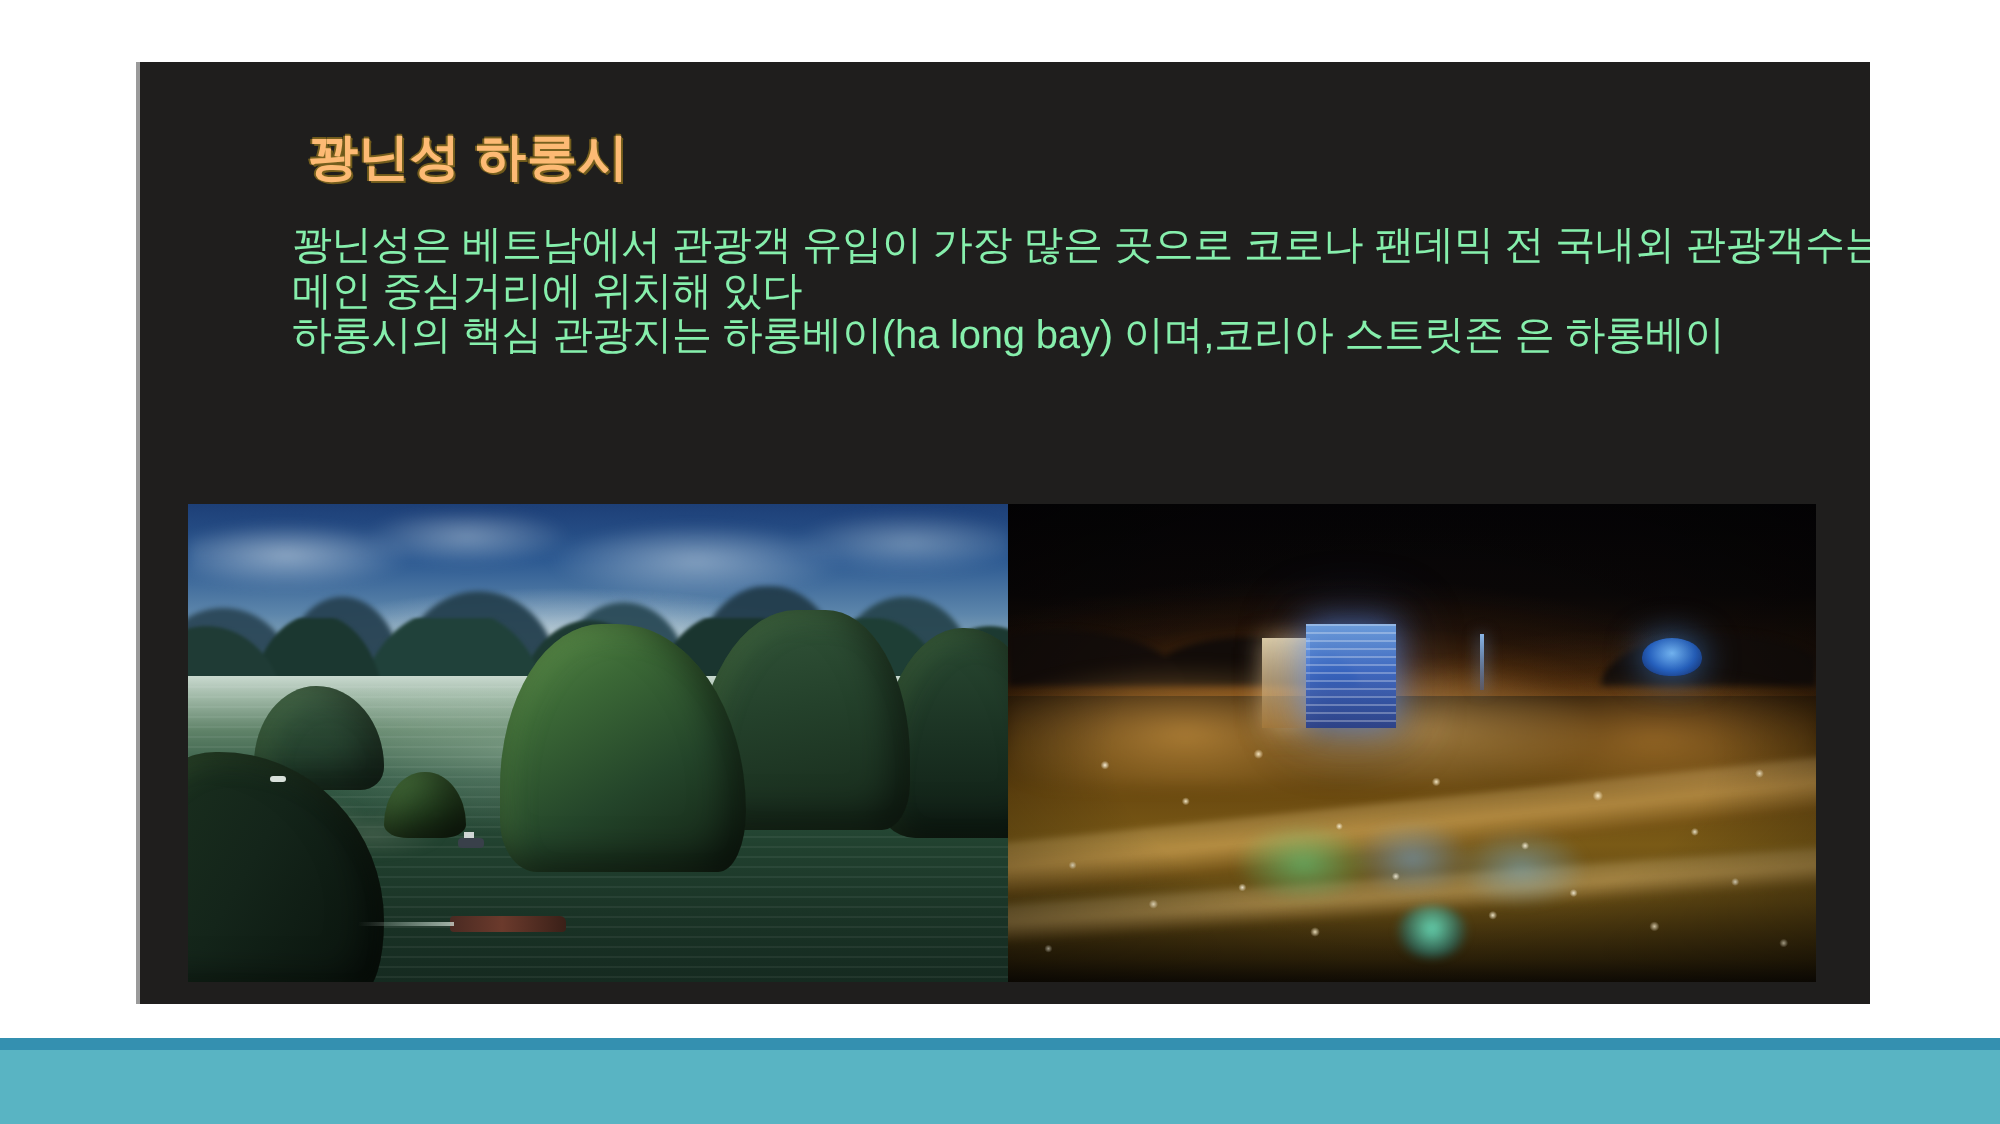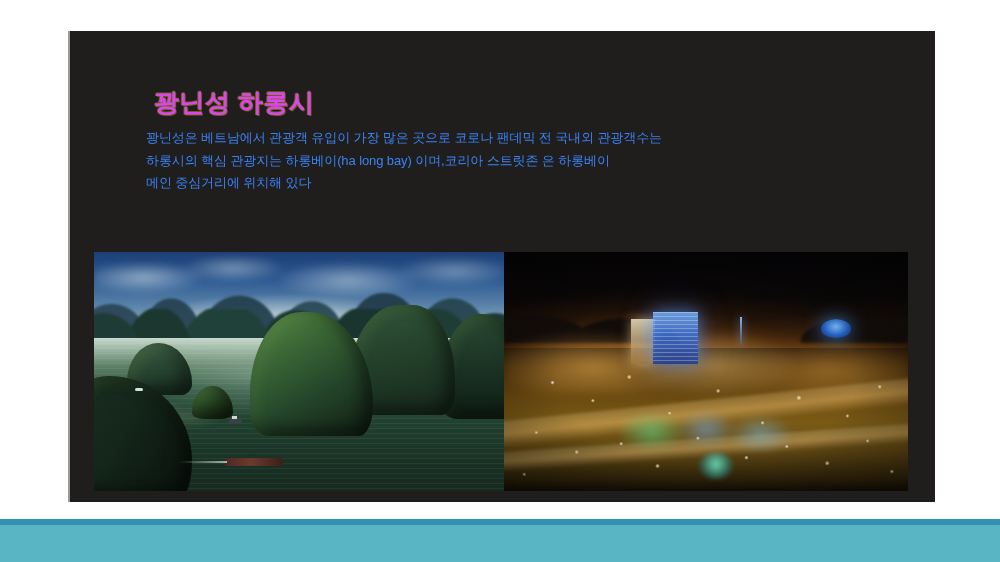--- a/index.html
+++ b/index.html
@@ -29,38 +29,37 @@
   }
 
   
   #slide-title {
     position: absolute;
     left: 84px;
     top: 31px;
     font-size: 25px;
     font-weight: bold;
     letter-spacing: 0.5px;
-    color: #d946ef;
+    color: #fdba74;
     text-shadow:
       0 0 1px #8d7326,
       1px 1px 0 #6f5a1c,
       -1px 0 0 #6f5a1c,
       0 -1px 0 #6f5a1c;
     white-space: nowrap;
-    margin-top: 24px;
   }
 
   
   #body-text {
     position: absolute;
     left: 76px;
-    top: 96px;
+    top: 81px;
     width: 790px;
-    color: #3b82f6;
-    font-size: 13px;
+    color: #86efac;
+    font-size: 20px;
     line-height: 22.6px;
     letter-spacing: -0.1px;
     white-space: nowrap;
   }
   #body-text .tline {
     display: block;
     white-space: nowrap;
   }
 
   
@@ -375,19 +374,19 @@
       <div class="nt-teal-blob"></div>
       <div class="nt-lights"></div>
       <div class="nt-vignette"></div>
     </div>
   </div>
 
   <div id="slide-title">꽝닌성  하롱시</div>
 
   <div id="body-text">
     <span class="tline">꽝닌성은 베트남에서 관광객 유입이 가장 많은 곳으로  코로나 팬데믹 전  국내외 관광객수는</span>
+    <span class="tline">메인 중심거리에 위치해 있다</span>
     <span class="tline">하롱시의 핵심 관광지는 하롱베이(ha long bay) 이며,코리아 스트릿존 은 하롱베이</span>
-    <span class="tline">메인 중심거리에 위치해 있다</span>
   </div>
 </div>
 
 <div id="teal-rule"></div>
 <div id="teal-band"></div>
 
 </body></html>

